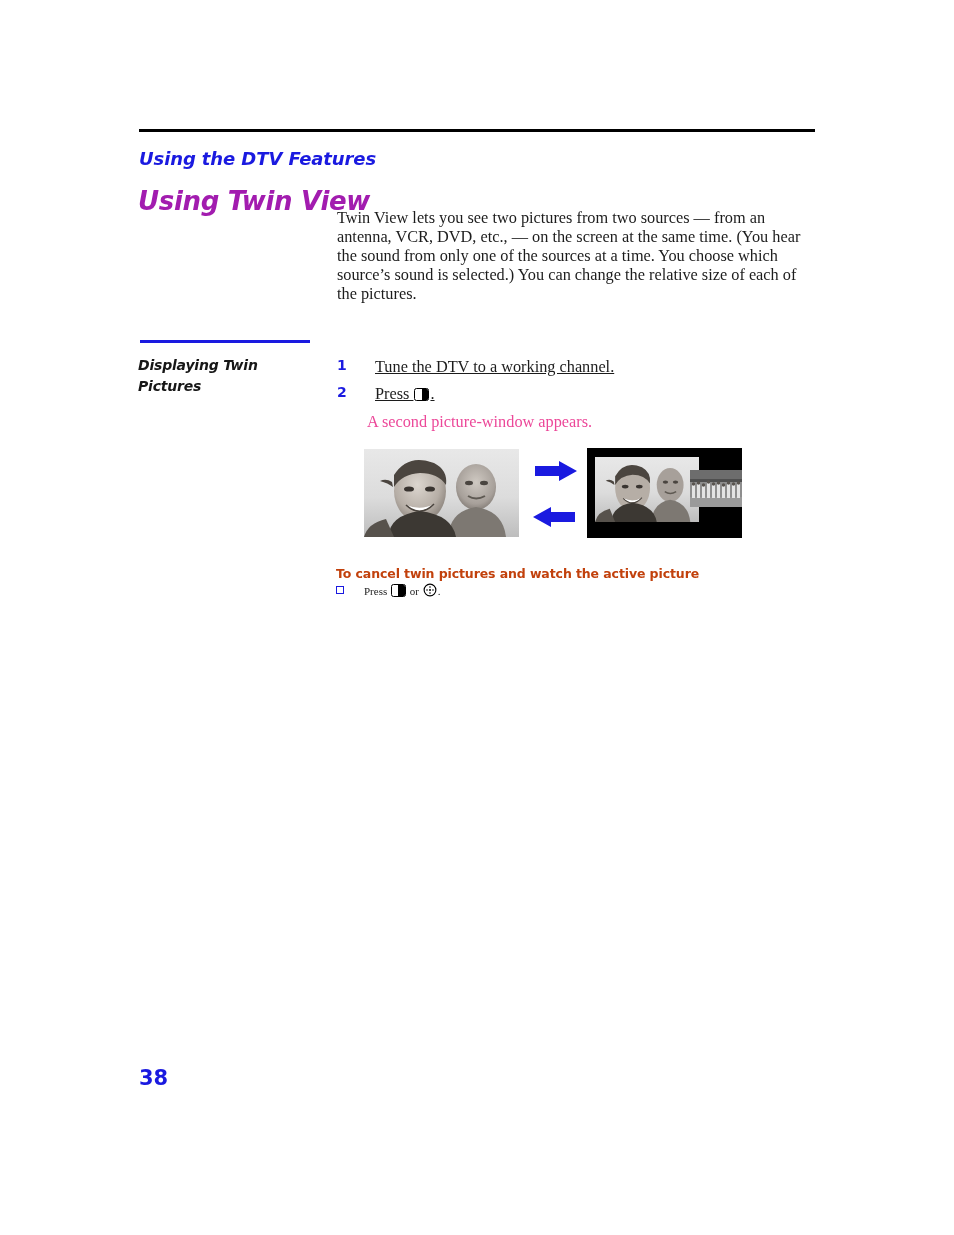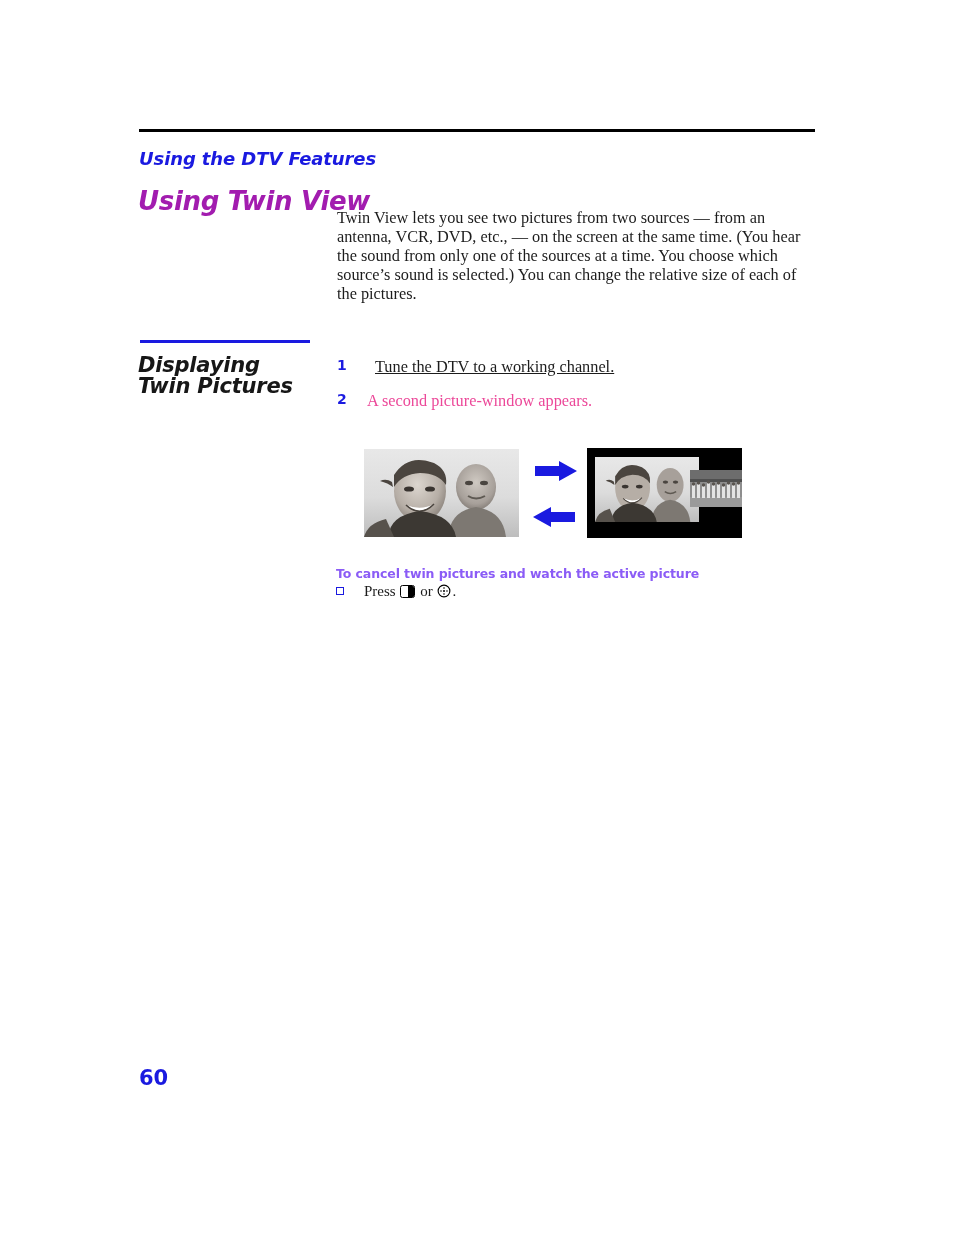--- a/index.html
+++ b/index.html
@@ -80,21 +80,21 @@
     background: #1a1ae0;
   }
   .section-heading {
     position: absolute;
     left: 138px;
     top: 355px;
     width: 180px;
     font-family: "DejaVu Sans", sans-serif;
     font-style: italic;
     font-weight: 700;
-    font-size: 21px;
+    font-size: 14px;
     line-height: 21px;
     letter-spacing: -0.2px;
     color: #171717;
   }
 
   
   .steps {
     position: absolute;
     left: 337px;
     top: 357px;
@@ -225,29 +225,29 @@
 
   
   .cancel-heading {
     position: absolute;
     left: 336px;
     top: 566px;
     font-family: "DejaVu Sans", sans-serif;
     font-weight: 700;
     font-size: 12.5px;
     letter-spacing: -0.1px;
-    color: #8b5cf6;
+    color: #c2410c;
     white-space: nowrap;
   }
   .cancel-item {
     position: absolute;
     left: 336px;
     top: 583px;
     font-family: "Liberation Serif", serif;
-    font-size: 15px;
+    font-size: 11px;
     color: #1c1c1c;
     white-space: nowrap;
   }
   .bullet-square {
     display: inline-block;
     width: 8px;
     height: 8px;
     border: 1.6px solid #1a1ae0;
     box-sizing: border-box;
     vertical-align: 1px;
@@ -284,20 +284,23 @@
 
   <div class="steps">
 
     <div class="step">
       <span class="step-num">1</span>
       <span class="step-body">Tune the DTV to a working channel.</span>
     </div>
 
     <div class="step">
       <span class="step-num">2</span>
+      <span class="step-body">
+        <span>Press </span><span class="icon-twinview"></span><span class="trailing-dot">.</span>
+      </span>
       <span class="step-note">A second picture-window appears.</span>
     </div>
 
   </div>
 
   <div class="figure">
 
     <div class="photo-left">
       <svg width="155" height="88" viewBox="0 0 155 88" preserveAspectRatio="none" aria-hidden="true">
         <defs>
@@ -408,15 +411,15 @@
     <span class="bullet-square"></span><span>Press </span><span class="icon-twinview"></span><span> or </span><svg class="icon-jump" viewBox="0 0 16 16" aria-hidden="true">
         <circle cx="8" cy="8" r="6.7" fill="#ffffff" stroke="#000000" stroke-width="1.3"></circle>
         <circle cx="8" cy="4.6" r="0.95" fill="#000000"></circle>
         <circle cx="8" cy="11.4" r="0.95" fill="#000000"></circle>
         <circle cx="4.6" cy="8" r="0.95" fill="#000000"></circle>
         <circle cx="11.4" cy="8" r="0.95" fill="#000000"></circle>
         <circle cx="8" cy="8" r="1.15" fill="#000000"></circle>
       </svg><span class="trailing-dot">.</span>
   </div>
 
-  <div class="page-number">60</div>
+  <div class="page-number">38</div>
 
 </div>
 
 </body></html>

